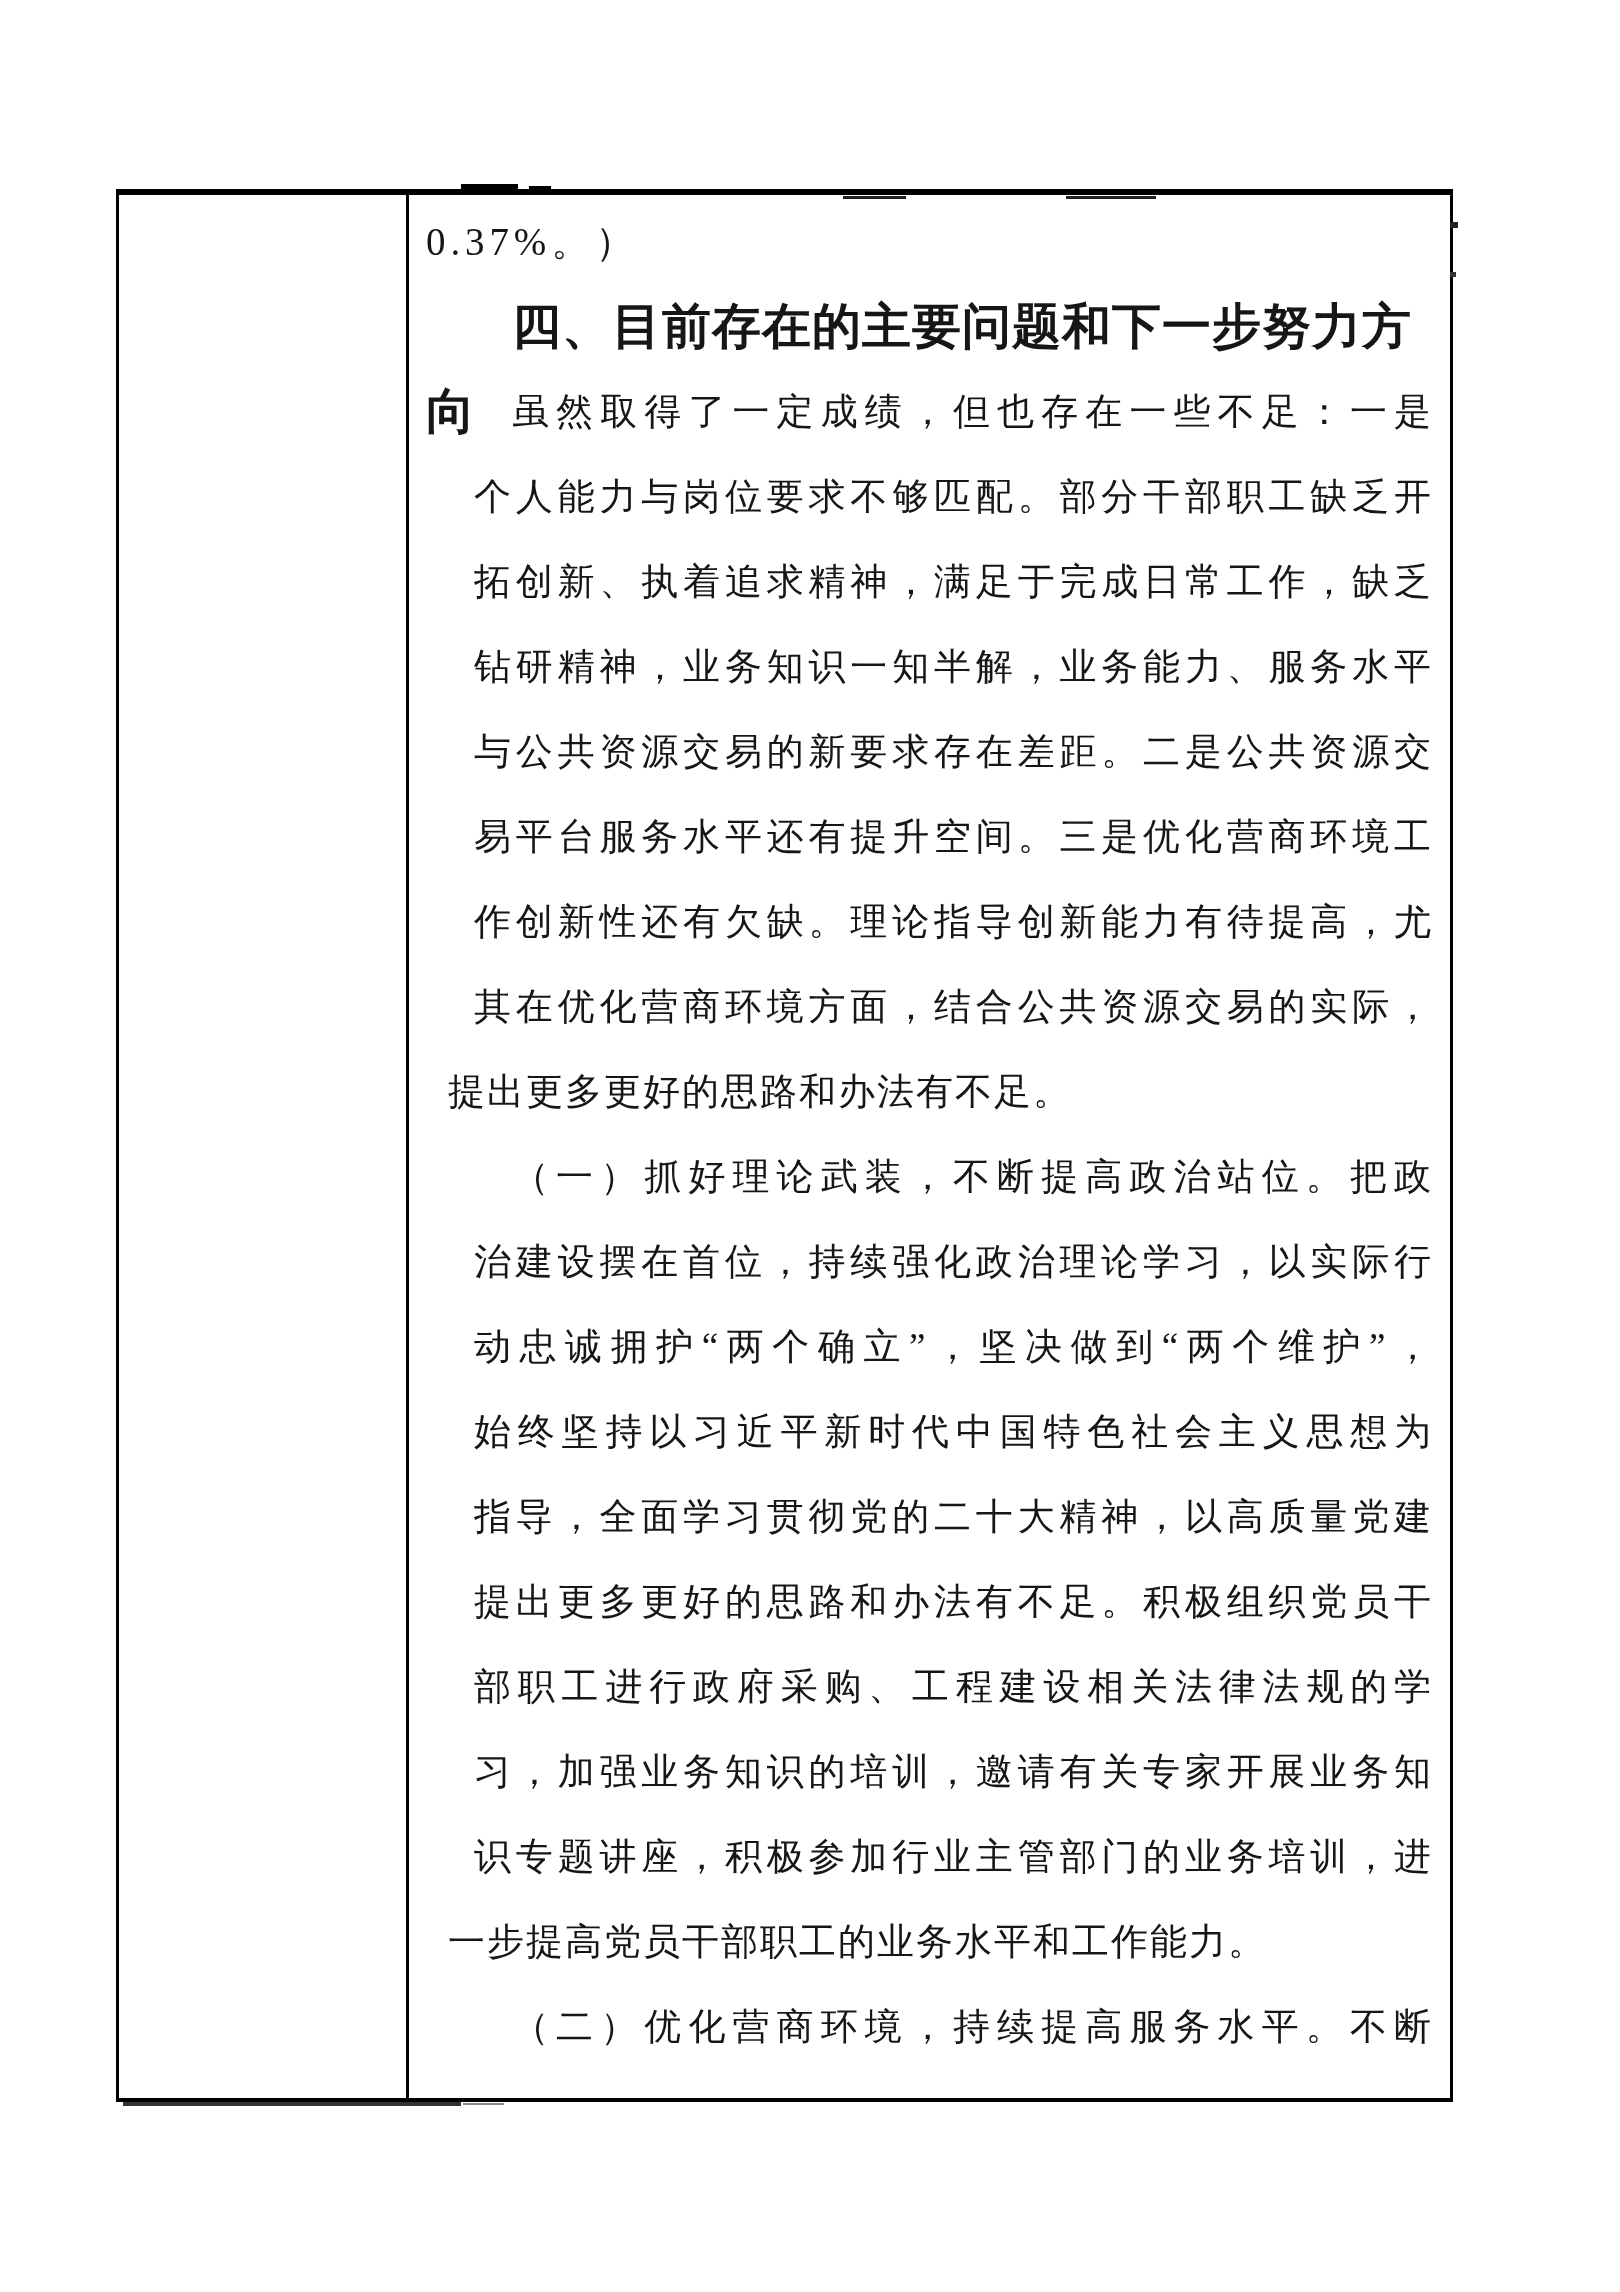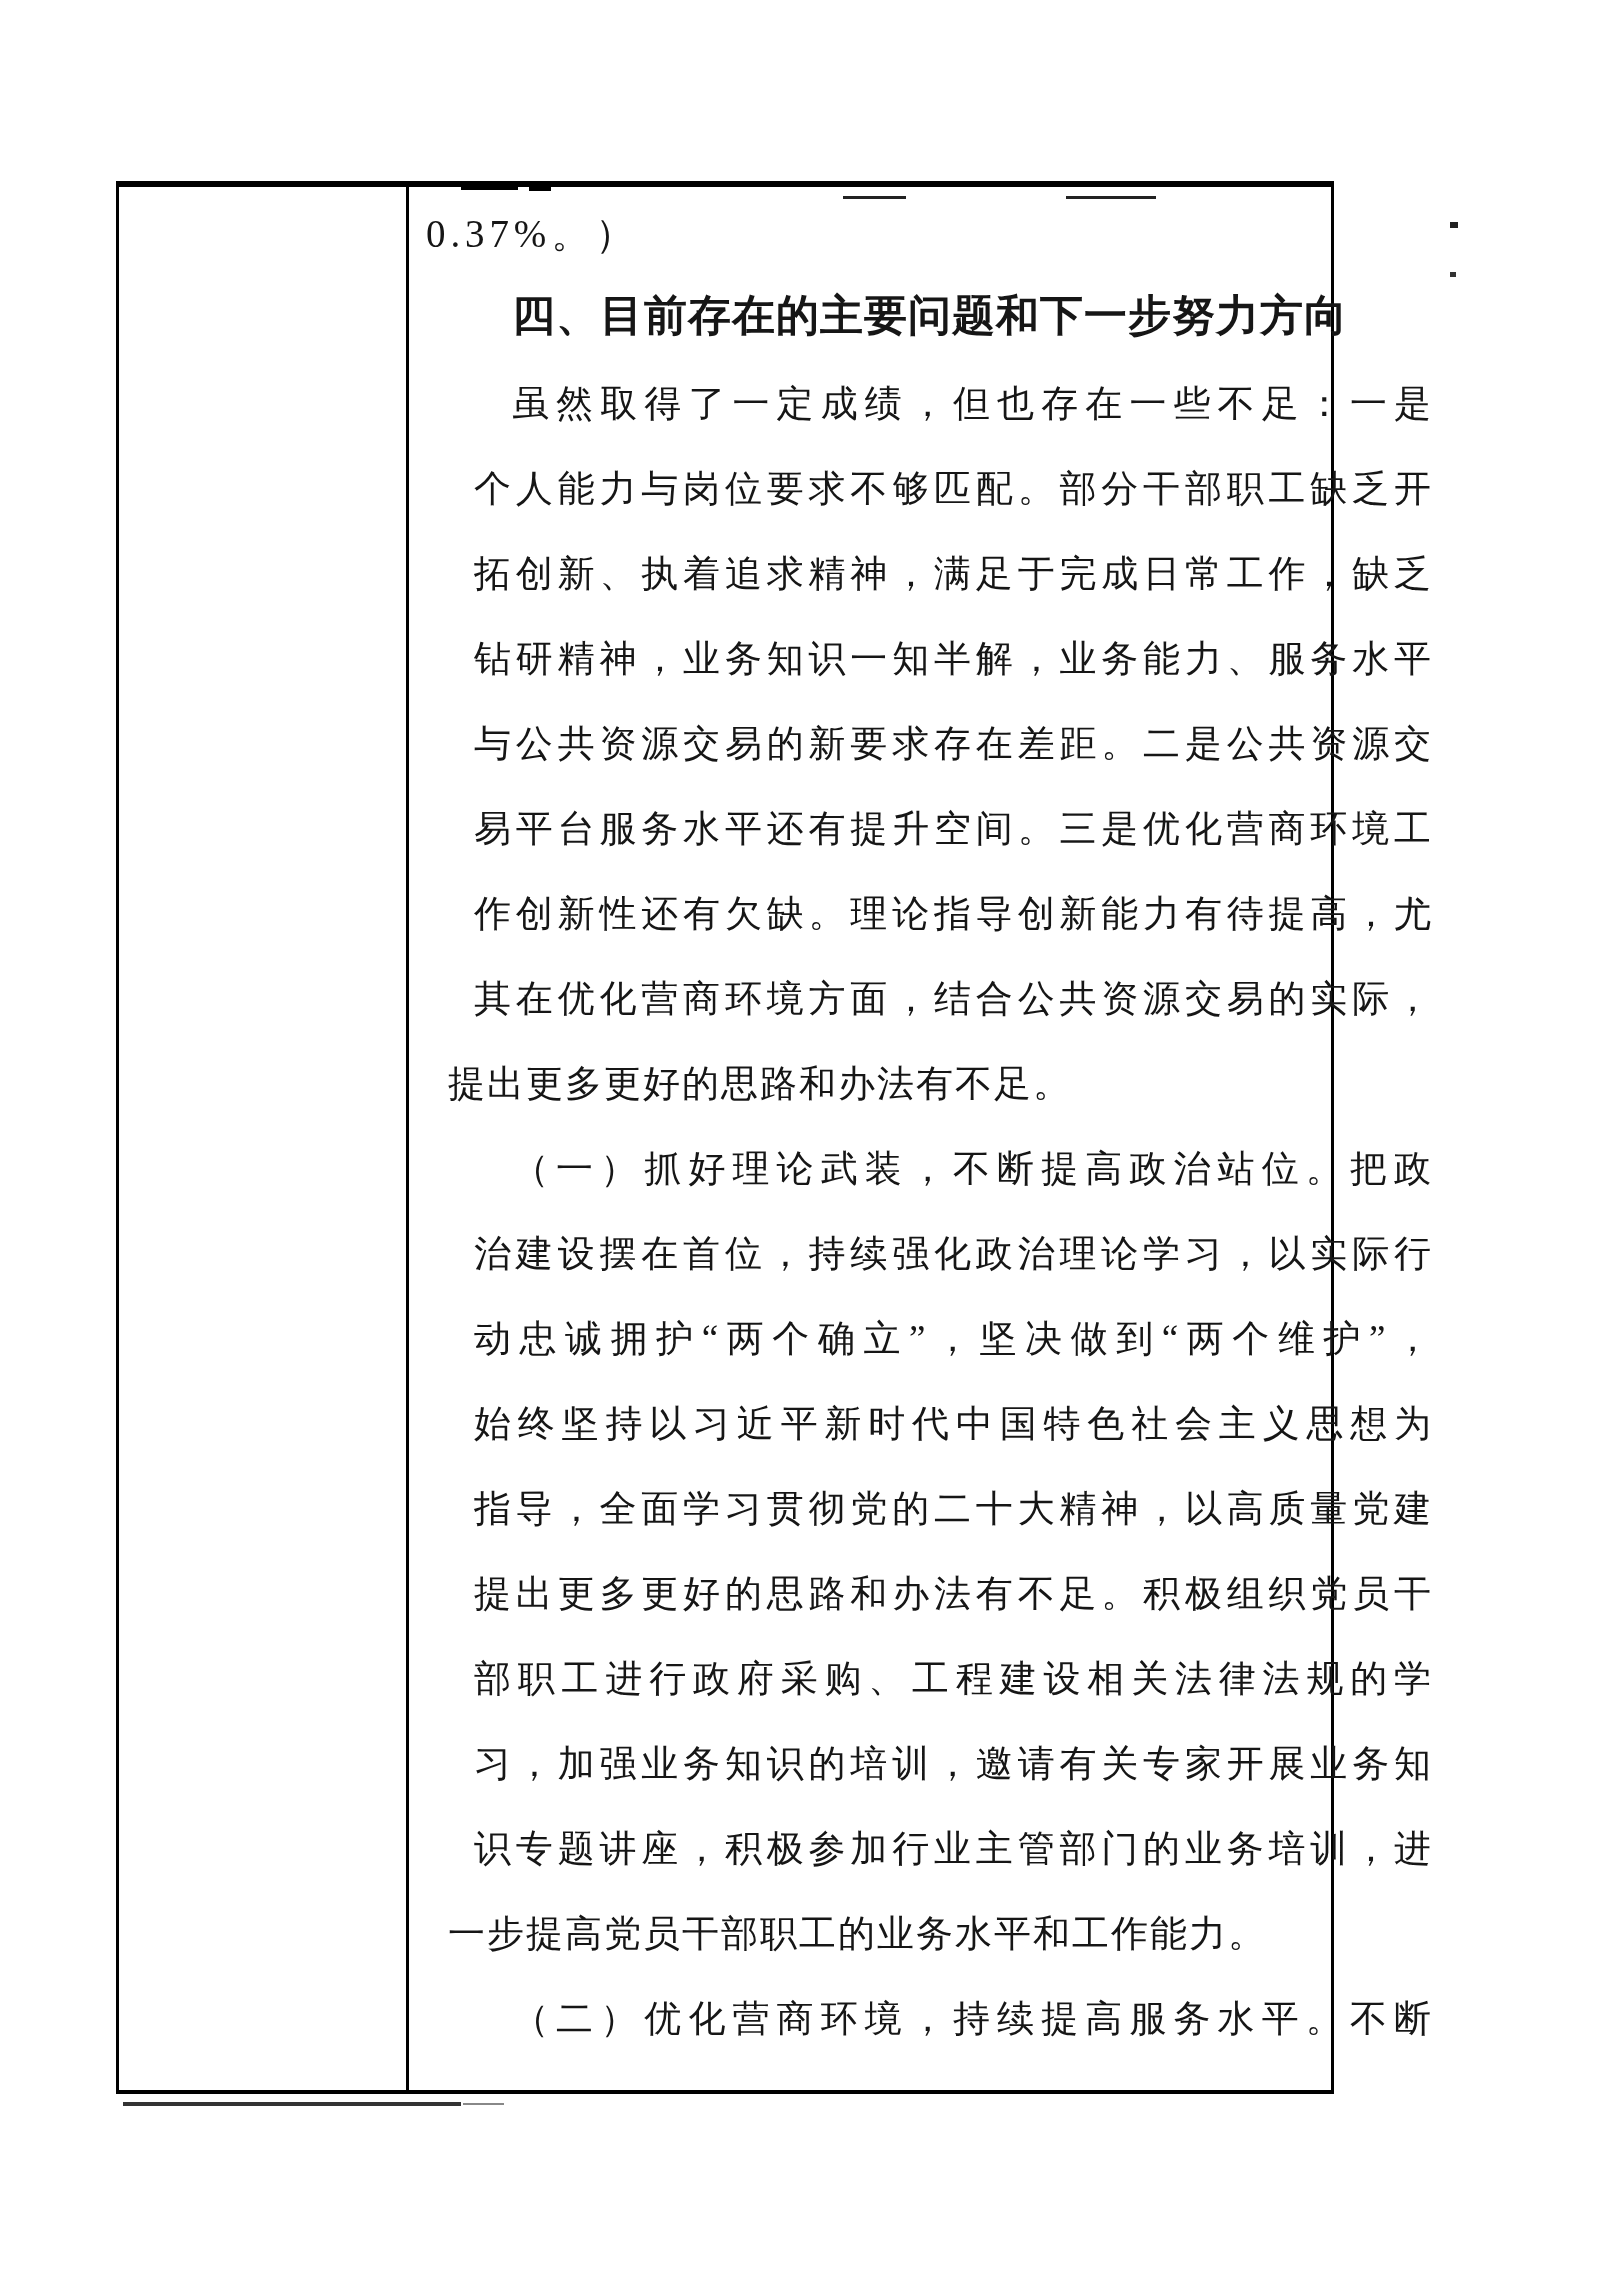--- a/index.html
+++ b/index.html
@@ -12,22 +12,22 @@
     width: 1620px;
     height: 2293px;
     background: #ffffff;
     overflow: hidden;
     font-family: "Liberation Serif", "DejaVu Serif", serif;
     color: #161616;
   }
   .form-table {
     position: absolute;
     left: 116px;
-    top: 181px;
-    width: 1218px;
+    top: 189px;
+    width: 1337px;
     height: 1913px;
     box-sizing: border-box;
     border-style: solid;
     border-color: #000000;
     border-width: 6.9px 3.9px 4.9px 3.9px;
   }
   .col-divider {
     position: absolute;
     left: 287px;
     top: 0;
@@ -55,23 +55,23 @@
     letter-spacing: 2px;
     color: #161616;
     white-space: normal;
   }
   .t-continuation {
     text-align: left;
     font-size: 39px;
     letter-spacing: 4.9px;
   }
   .t-heading {
-    font-family: Liberation Mono, monospace;
+    font-family: Liberation Sans, sans-serif;
     font-weight: 700;
-    font-size: 43px;
+    font-size: 49px;
     letter-spacing: 1px;
     text-indent: 86px;
     text-align: left;
   }
   .t-para_start {
     text-indent: 86px;
     text-align: justify;
     text-align-last: justify;
     text-justify: inter-character;
   }

